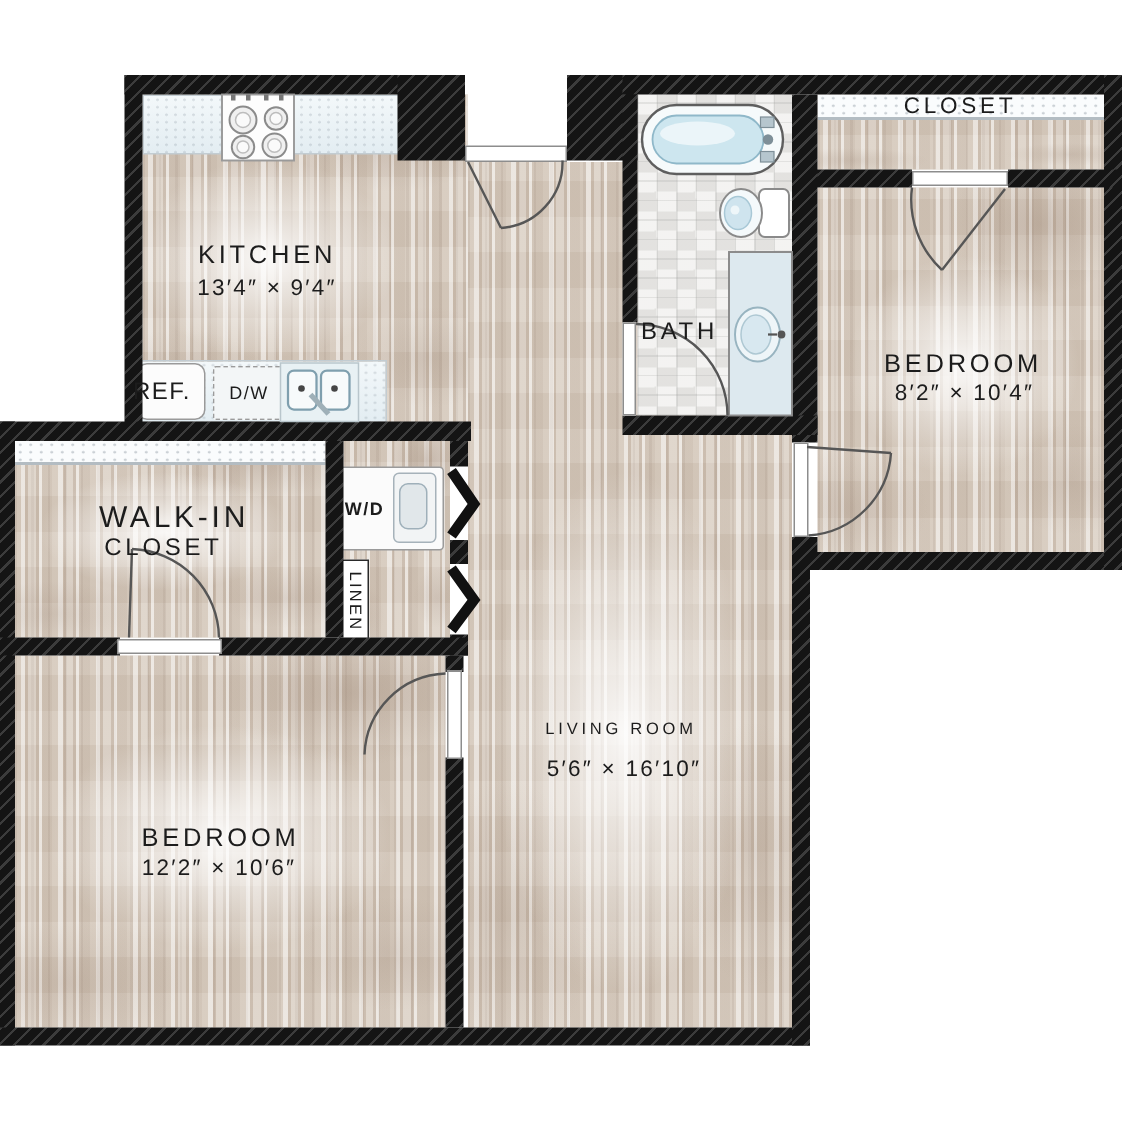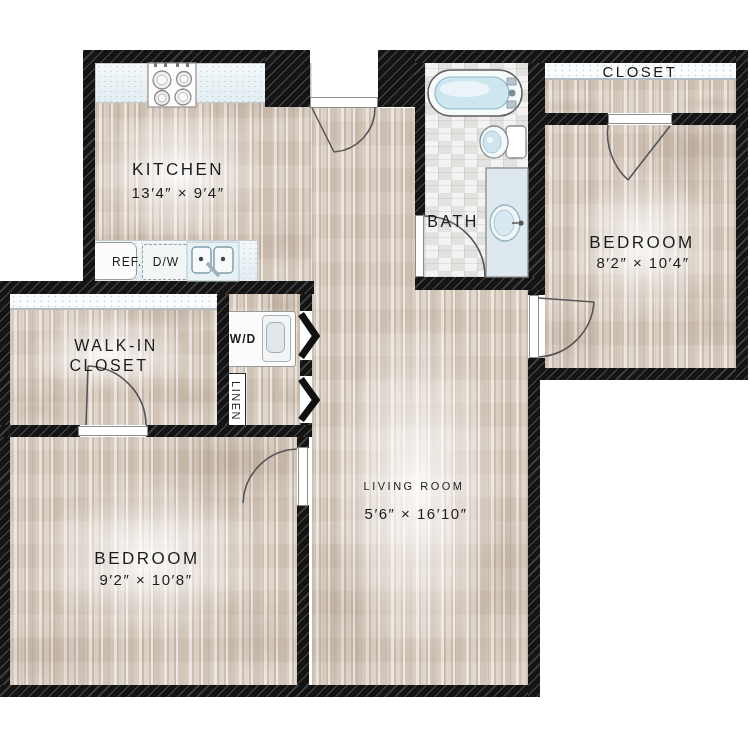--- a/index.html
+++ b/index.html
@@ -207,28 +207,28 @@
   <div class="lbl" style="left:178px;top:170px;font-size:17px;">KITCHEN</div>
   <div class="lbl dims" style="left:178px;top:192px;font-size:15px;">13′4″ × 9′4″</div>
 
   <div class="lbl" style="left:453px;top:174px;font-size:16px;margin-top:48px;">BATH</div>
 
   <div class="lbl" style="left:640px;top:71px;font-size:15px;">CLOSET</div>
 
   <div class="lbl" style="left:642px;top:243px;font-size:17px;">BEDROOM</div>
   <div class="lbl dims" style="left:643px;top:262px;font-size:15px;">8′2″ × 10′4″</div>
 
-  <div class="lbl" style="left:110px;top:346px;font-size:16px;padding-left:12px;">WALK-IN</div>
+  <div class="lbl" style="left:110px;top:346px;font-size:20px;padding-left:12px;">WALK-IN</div>
   <div class="lbl" style="left:109px;top:366px;font-size:16px;">CLOSET</div>
 
   <div class="lbl small" style="left:243px;top:339px;font-size:12px;font-weight:bold;">W/D</div>
   <div class="lbl vert" style="left:236px;top:401px;font-size:11px;">LINEN</div>
 
   <div class="lbl" style="left:414px;top:486px;font-size:11px;text-align:right;">LIVING ROOM</div>
   <div class="lbl dims" style="left:416px;top:513px;font-size:15px;">5′6″ × 16′10″</div>
 
   <div class="lbl" style="left:147px;top:559px;font-size:17px;">BEDROOM</div>
-  <div class="lbl dims" style="left:146px;top:579px;font-size:15px;">9′2″ × 10′8″</div>
-
-  <div class="lbl small" style="left:127px;top:262px;font-size:12px;">REF.</div>
+  <div class="lbl dims" style="left:146px;top:579px;font-size:15px;">12′2″ × 10′6″</div>
+
+  <div class="lbl small" style="left:108px;top:262px;font-size:16px;">REF.</div>
   <div class="lbl small" style="left:166px;top:262px;font-size:12px;">D/W</div>
 
 </div>
 
 </body></html>

